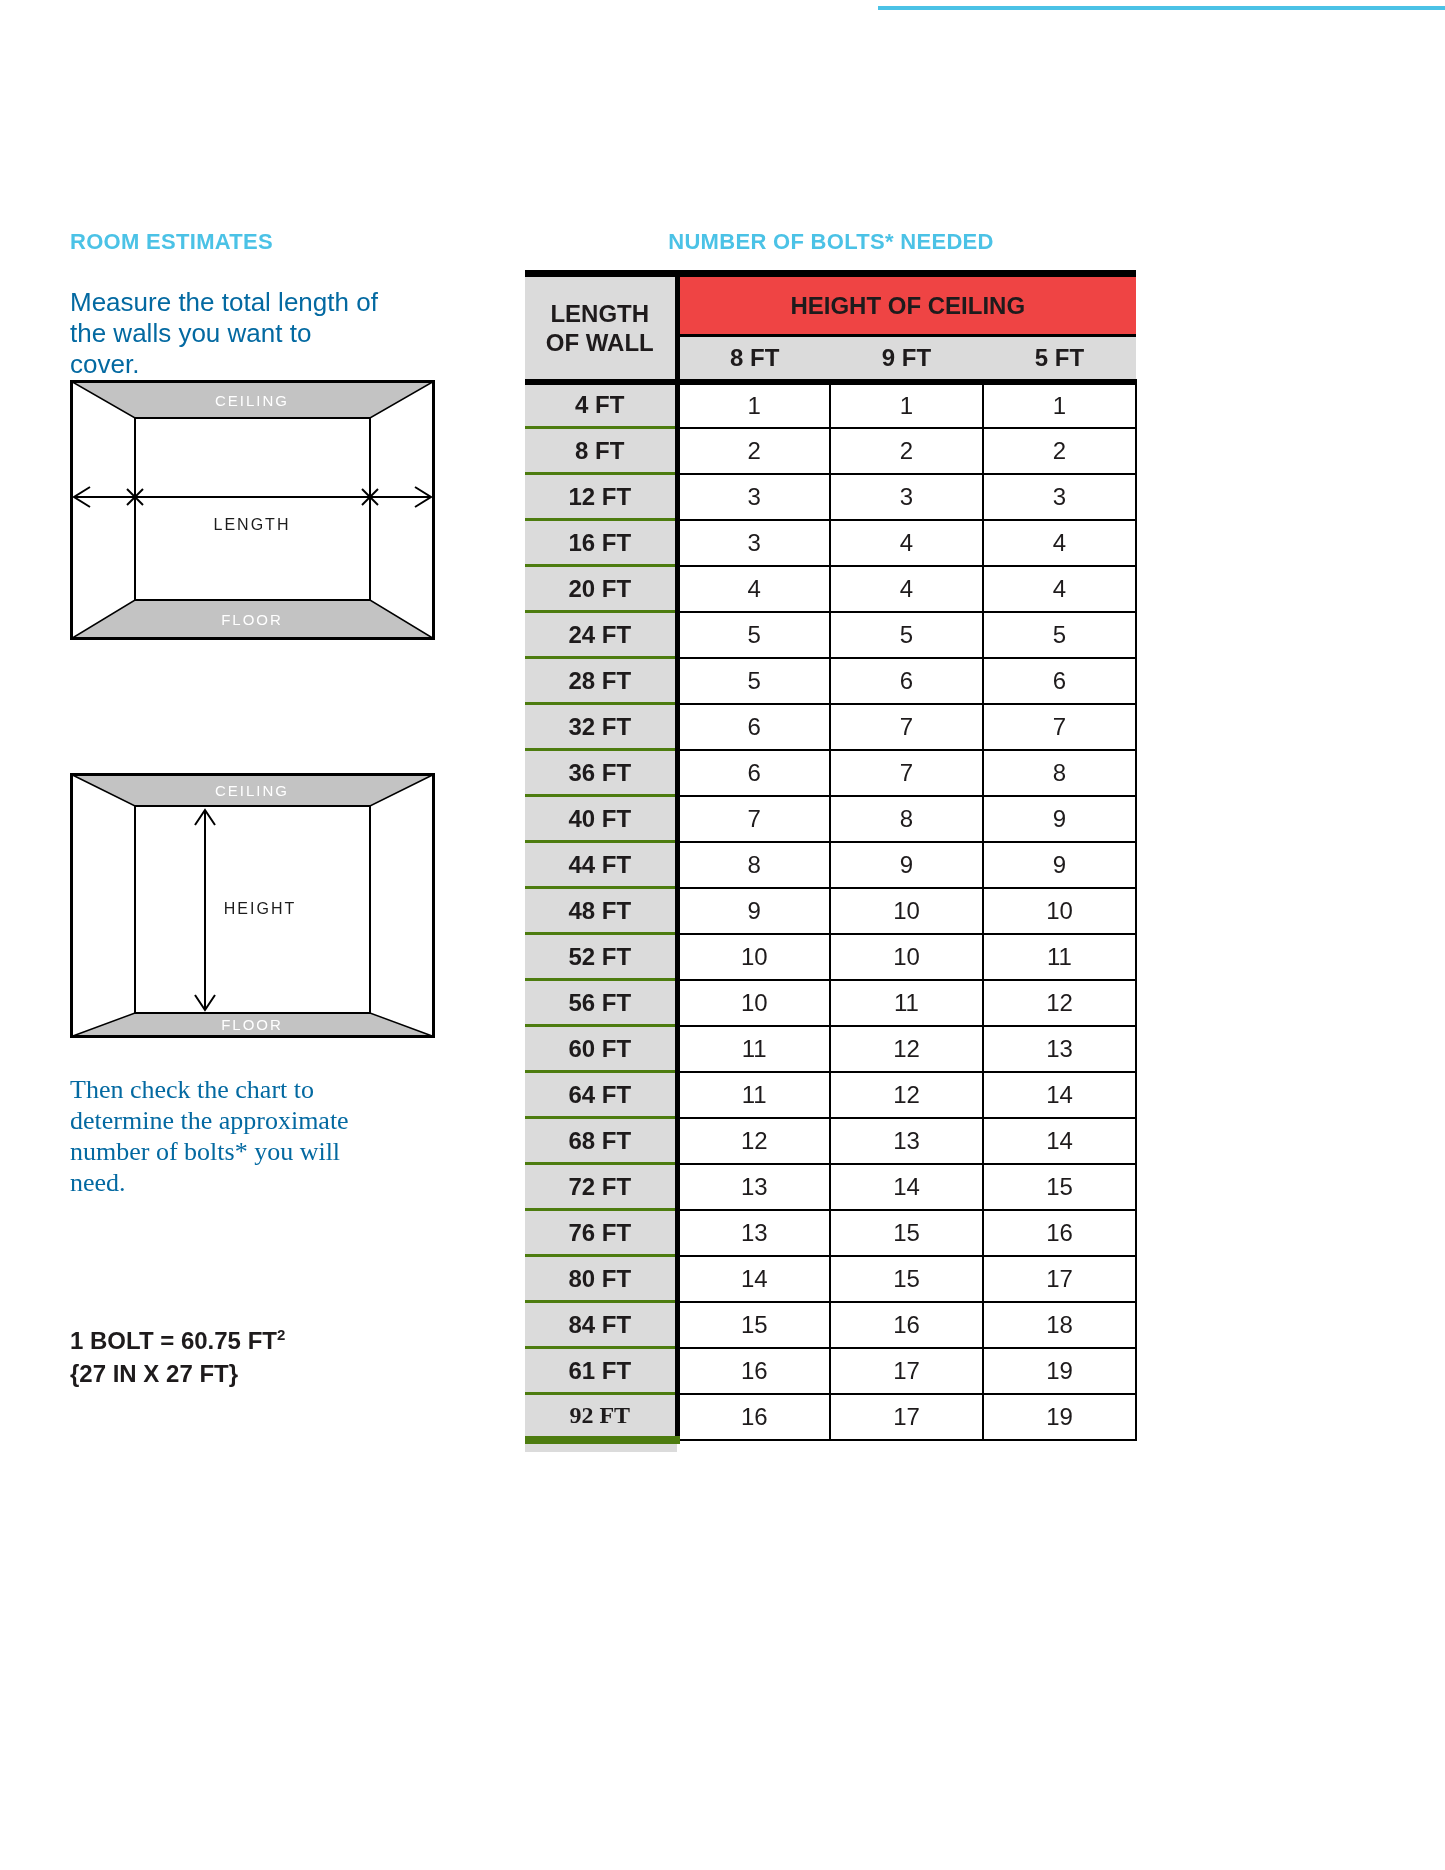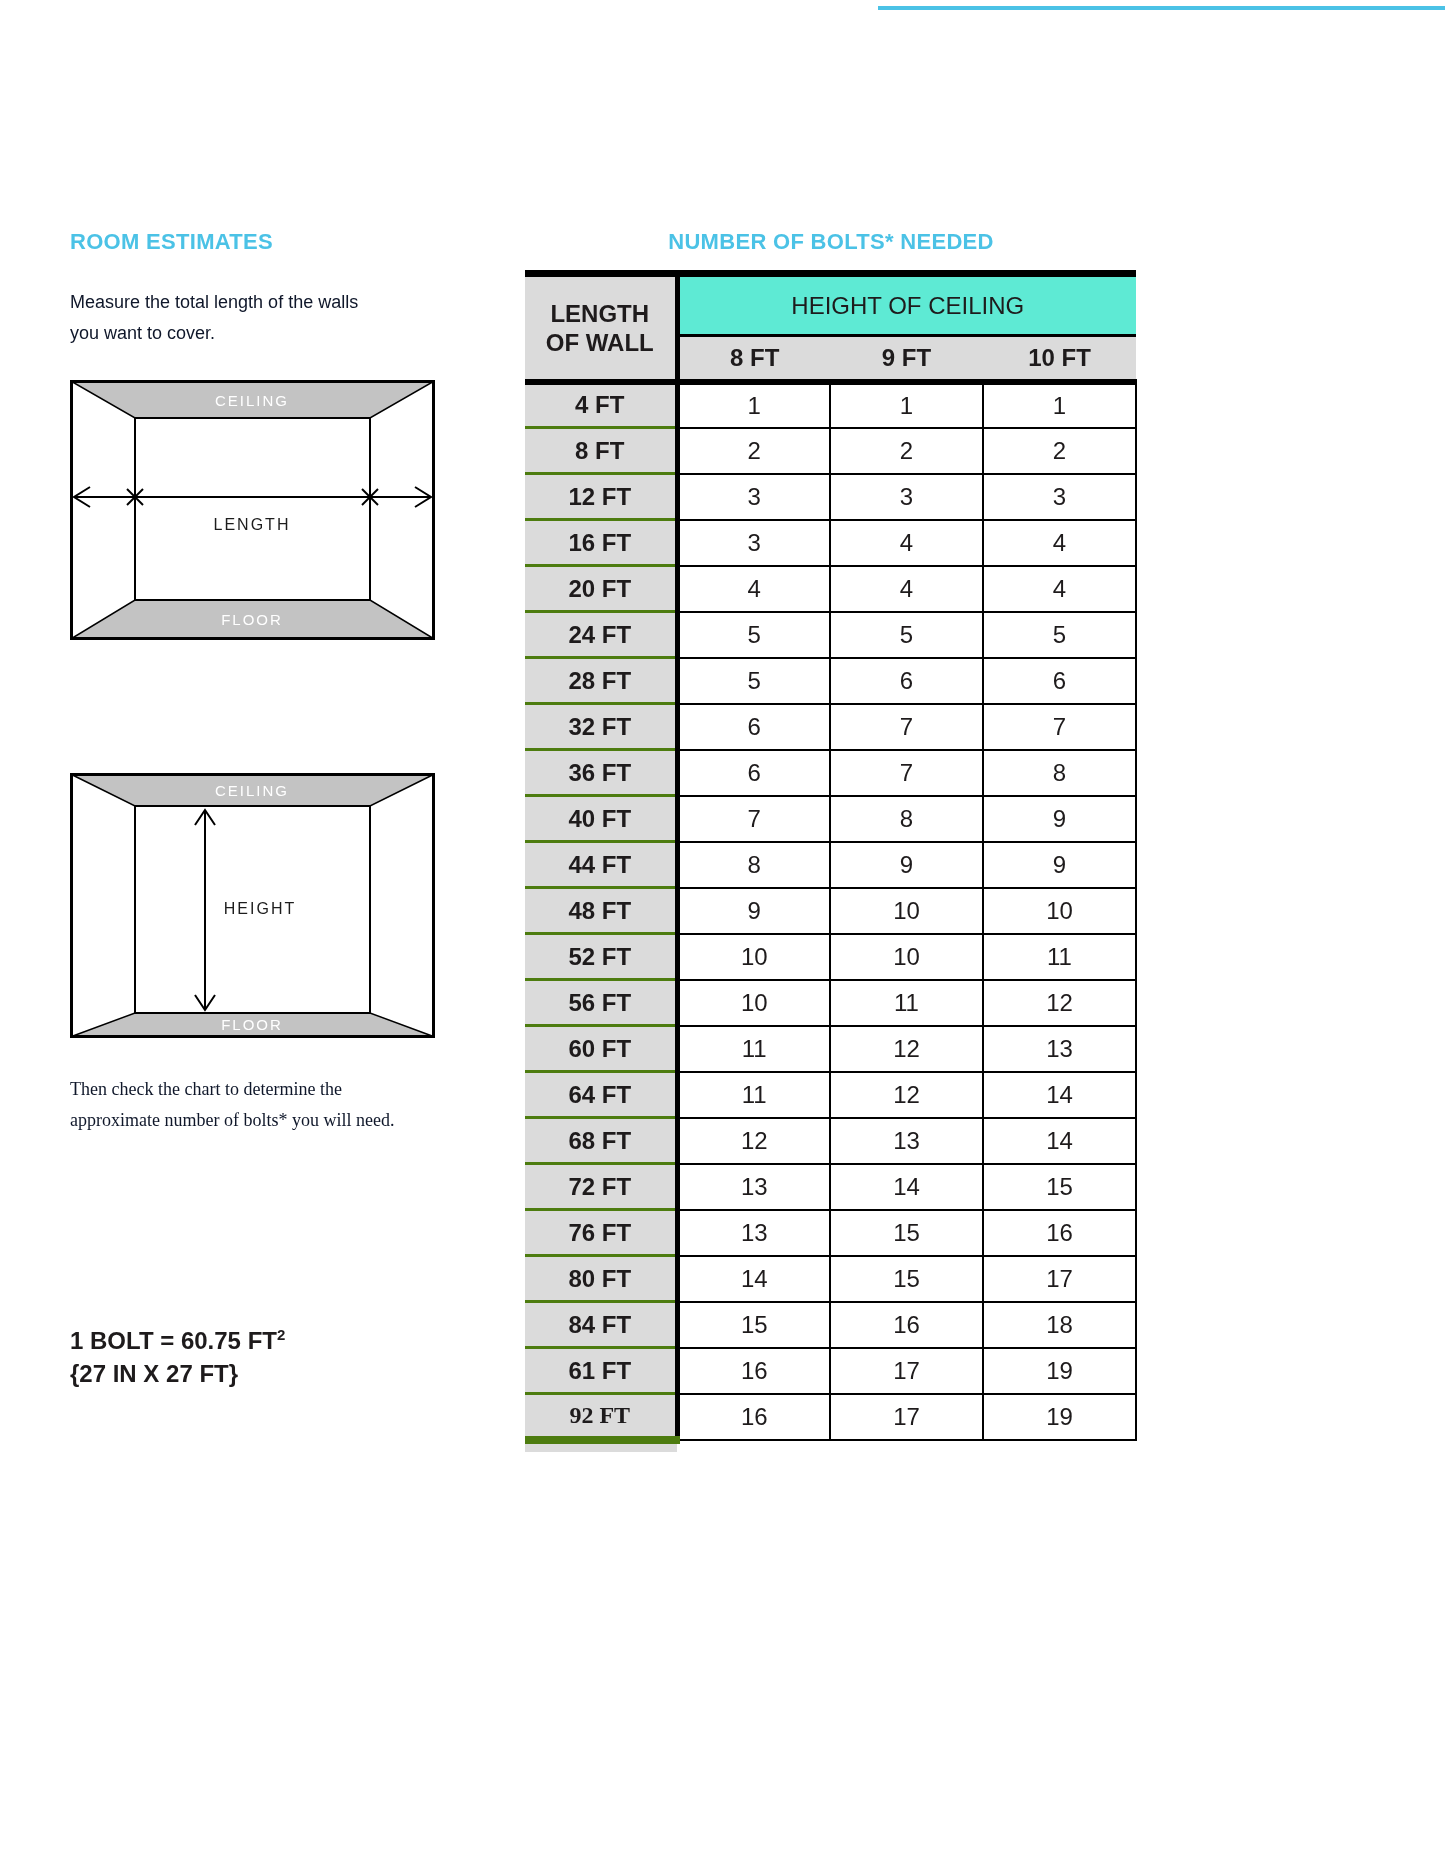--- a/index.html
+++ b/index.html
@@ -17,21 +17,21 @@
   .page{position:absolute;inset:0;}
   .top-rule{position:absolute;top:6px;left:878px;right:0;height:4px;background:var(--accent);}
   .title{
     position:absolute;left:70px;top:60px;
     font-size:47px;font-weight:bold;color:var(--accent);letter-spacing:.5px;
   }
   .section-head{font-size:22px;font-weight:bold;color:var(--accent);letter-spacing:.3px;}
   .left-head{position:absolute;left:70px;top:229px;}
   .right-head{position:absolute;left:525px;top:229px;width:612px;text-align:center;}
 
-  .step{position:absolute;left:70px;font-size:18px;line-height:31px;color:#0f172a;}
+  .step{position:absolute;left:70px;font-size:26px;line-height:31px;color:#0369a1;}
   #step1{top:287px;width:310px;}
   #step2{top:681px;width:255px;}
   #step3{top:1074px;width:332px;font-family:Liberation Serif, serif;}
 
   .diagram{position:absolute;left:70px;}
   #diagram1{top:380px;}
   #diagram2{top:773px;}
   .diagram .band{fill:var(--band-gray);stroke:#000;stroke-width:1.5;}
   .diagram .outer{fill:none;stroke:#000;stroke-width:3;}
   .diagram .inner{fill:#fff;stroke:#000;stroke-width:2;}
@@ -47,21 +47,21 @@
 
   .table-wrap{position:absolute;left:525px;top:270px;}
   table{border-collapse:collapse;table-layout:fixed;width:612px;border-top:7px solid #000;}
   th,td{font-size:24px;text-align:center;vertical-align:middle;color:#1e1b1c;}
   .c-len{width:152px;}
   .c-v{width:153px;}
   .len-header{
     background:var(--cell-gray);border-right:5px solid #000;border-bottom:6px solid #000;
     font-weight:bold;line-height:29px;
   }
-  .group-header{background:#5eead4;border-bottom:3px solid #000;font-weight:normal;height:62px;}
+  .group-header{background:#ef4444;border-bottom:3px solid #000;font-weight:bold;height:62px;}
   .ceil-header{background:var(--cell-gray);border-bottom:6px solid #000;font-weight:bold;height:46px;}
   .len-cell{
     background:var(--cell-gray);border-right:5px solid #000;border-bottom:3px solid #4d7c0f;
     font-weight:bold;height:46px;
   }
   tbody tr:nth-last-child(2) .len-cell{border-bottom:8px solid #4d7c0f;font-family:Liberation Serif, serif;}
   .val-cell{background:#fff;border:2px solid #000;height:46px;}
   .len-stub{height:12px;background:var(--cell-gray);border:none;}
   .empty-stub{border:none;background:transparent;}
 </style>
@@ -132,21 +132,21 @@
         <tr>
           <th class="len-header" rowspan="2">
             <div>LENGTH</div>
             <div>OF WALL</div>
           </th>
           <th class="group-header" colspan="3">HEIGHT OF CEILING</th>
         </tr>
         <tr>
           <th class="ceil-header">8 FT</th>
           <th class="ceil-header">9 FT</th>
-          <th class="ceil-header">10 FT</th>
+          <th class="ceil-header">5 FT</th>
         </tr>
       </thead>
       <tbody>
           <tr>
             <td class="len-cell">4 FT</td>
             <td class="val-cell">1</td>
             <td class="val-cell">1</td>
             <td class="val-cell">1</td>
           </tr>
           <tr>

